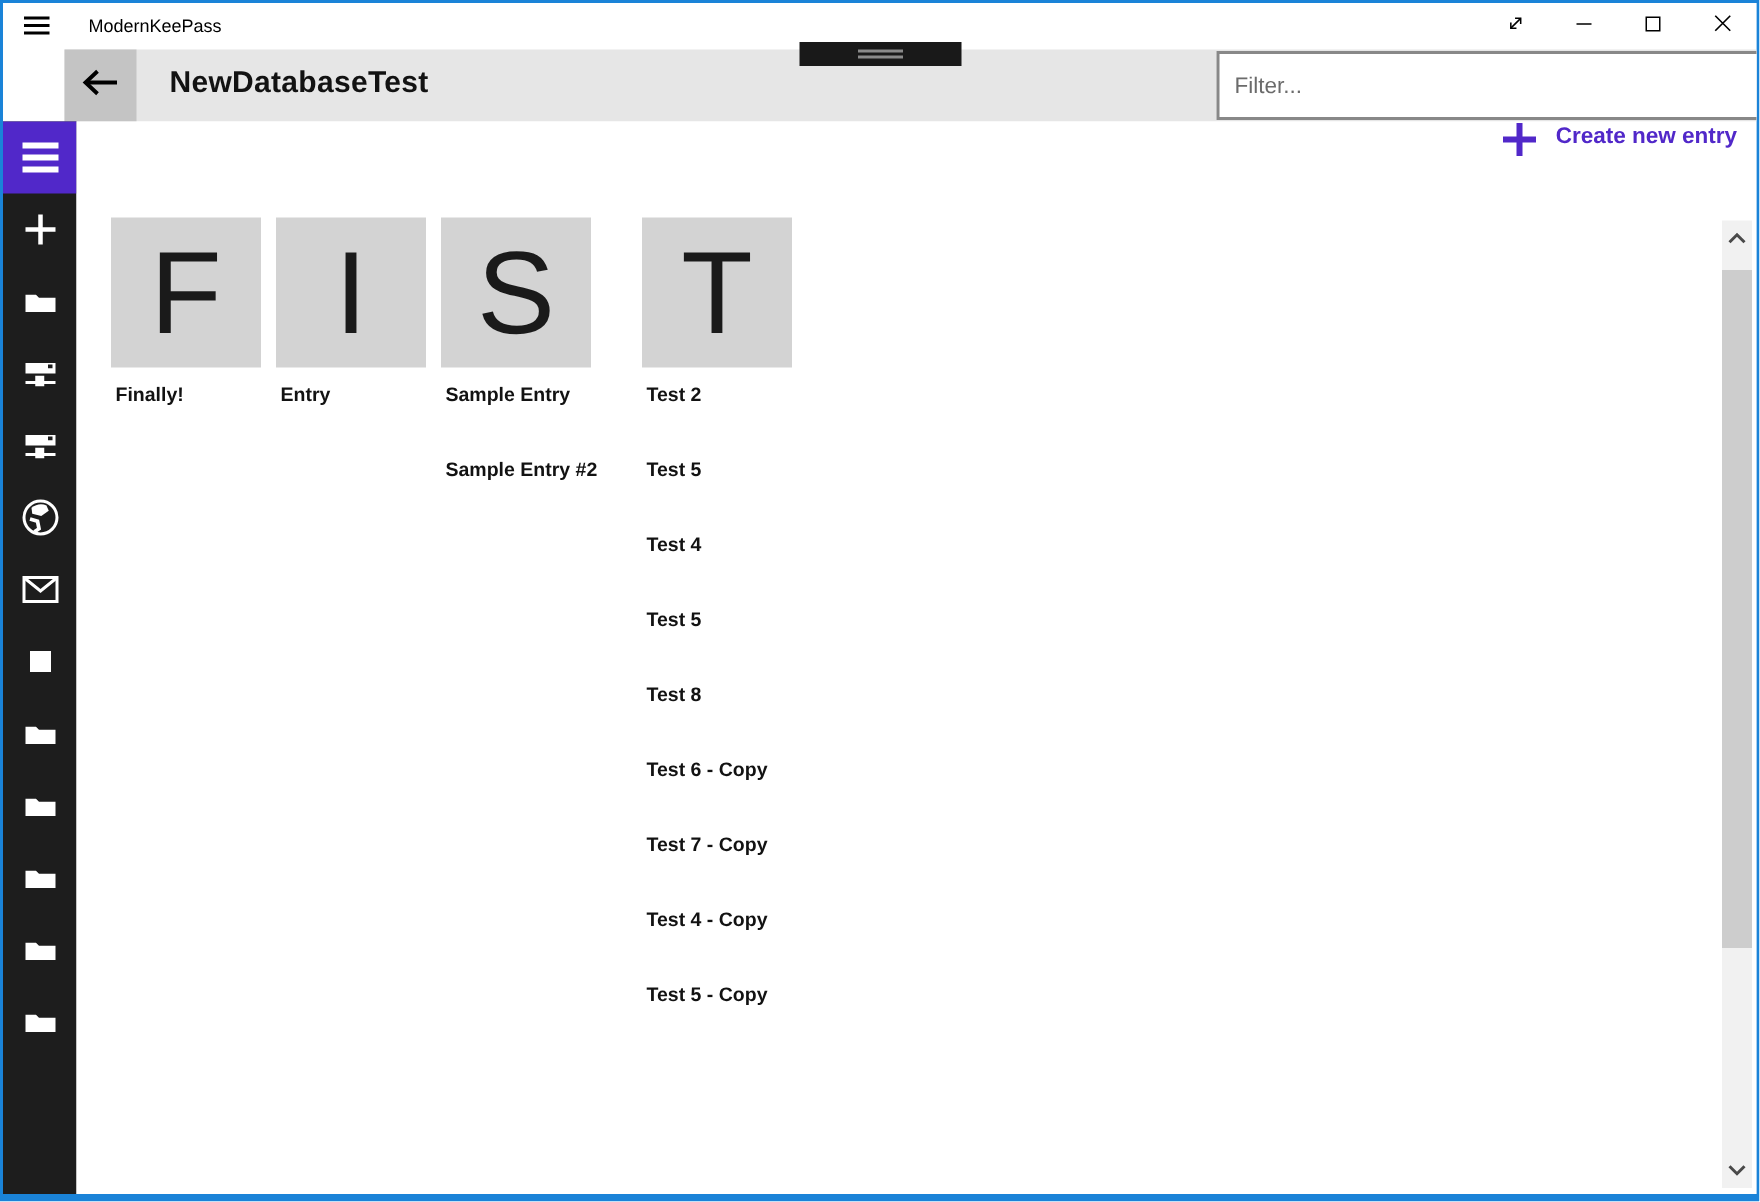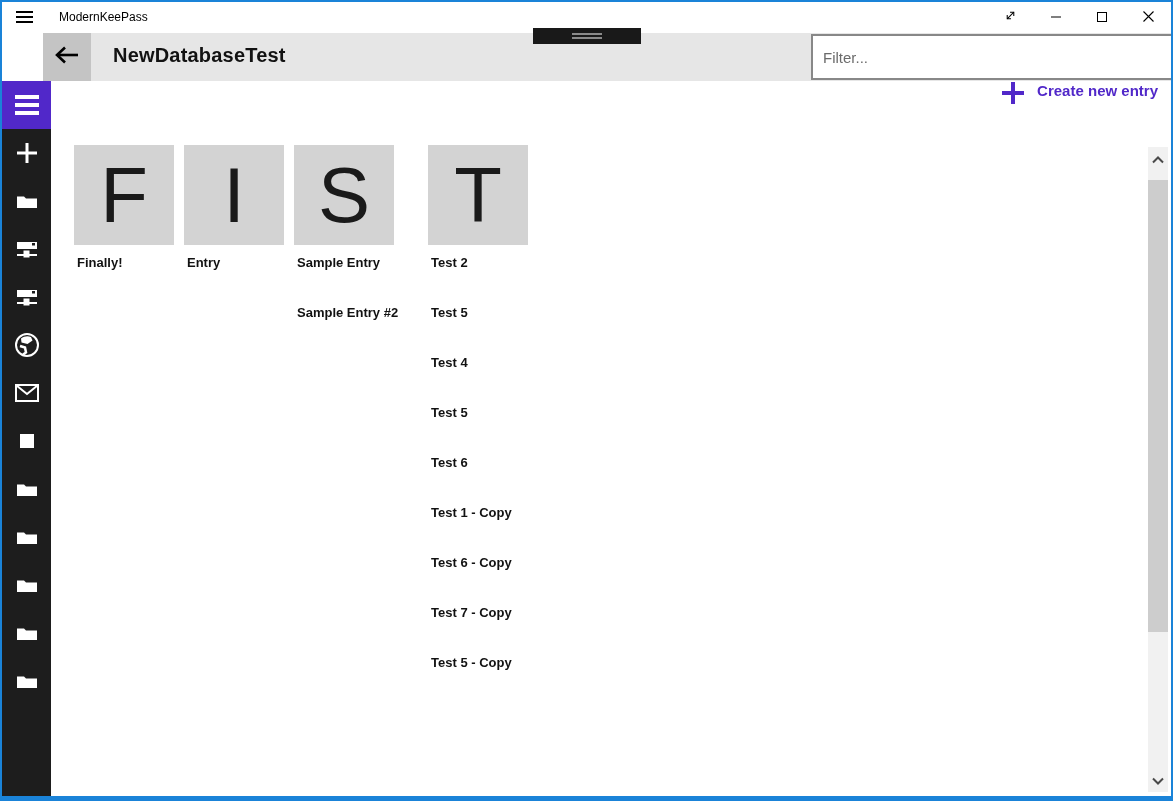--- a/index.html
+++ b/index.html
@@ -258,24 +258,24 @@
         </div>
         <div class="group-col" style="width: 520px;">
           <div class="tile">
             <span class="tile-letter">T</span>
           </div>
           <div class="entries">
             <div class="entry">Test 2</div>
             <div class="entry">Test 5</div>
             <div class="entry">Test 4</div>
             <div class="entry">Test 5</div>
-            <div class="entry">Test 6</div>
-            <div class="entry">Test 1 - Copy</div>
+            <div class="entry">Test 8</div>
             <div class="entry">Test 6 - Copy</div>
             <div class="entry">Test 7 - Copy</div>
+            <div class="entry">Test 4 - Copy</div>
             <div class="entry">Test 5 - Copy</div>
           </div>
         </div>
       </div>
   </div>
 
   <div class="scrollbar">
     <div class="scroll-up">
       <span>
         <svg width="12" height="8" viewBox="0 0 12 8" fill="none" stroke="#4a4a4a" stroke-width="2">

